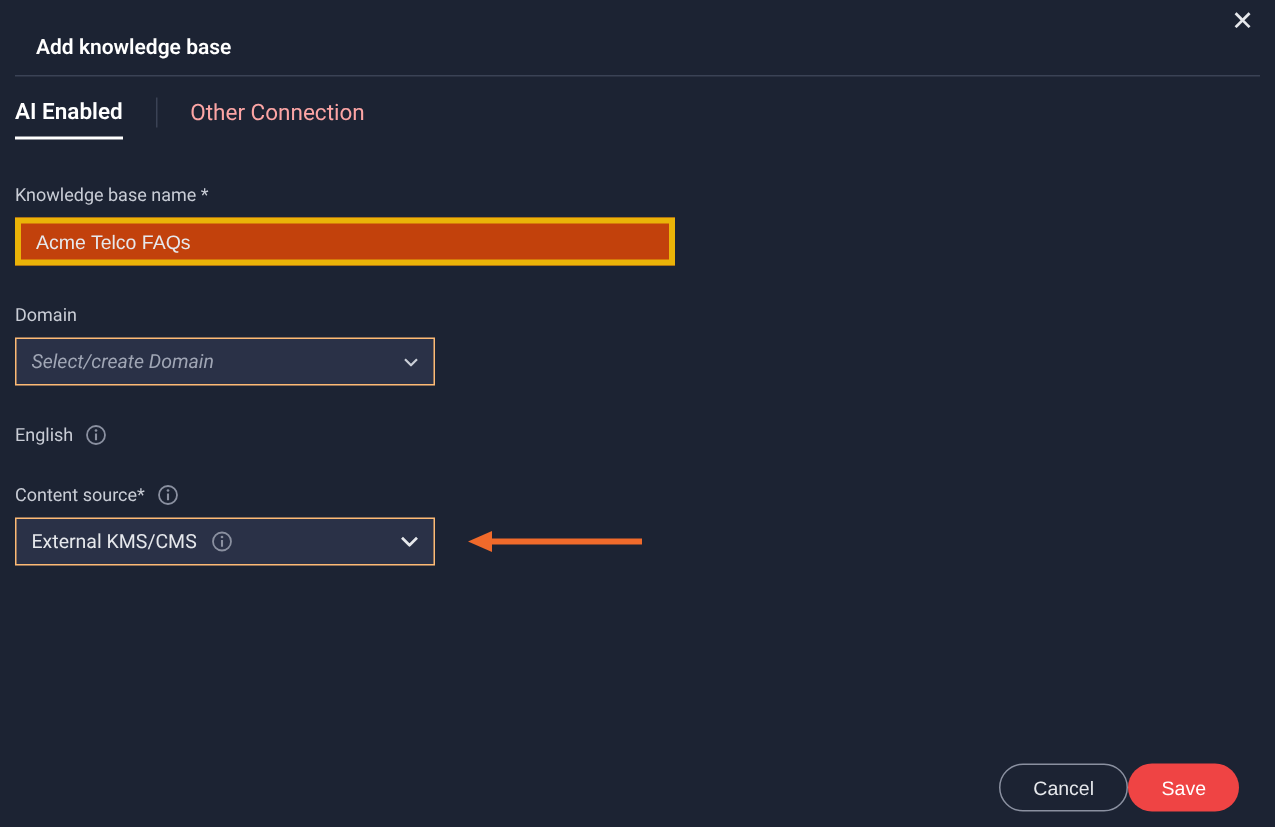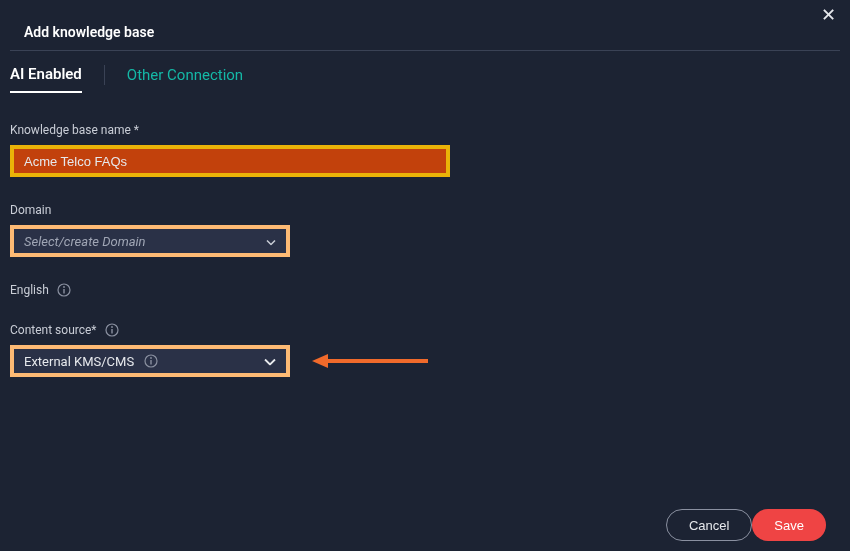--- a/index.html
+++ b/index.html
@@ -43,21 +43,21 @@
     font-size: 15px;
     padding-bottom: 8px;
     cursor: pointer;
   }
   .tab.active {
     color: #fff;
     font-weight: 600;
     border-bottom: 2px solid #fff;
   }
   .tab.other {
-    color: #14b8a6;
+    color: #fca5a5;
   }
   .tab-sep {
     width: 1px;
     height: 20px;
     background: #3a4255;
     margin-bottom: 8px;
   }
   .form {
     padding: 30px 8px 0 10px;
   }
@@ -77,21 +77,21 @@
     border: 4px solid #eab308;
     color: #e6e8ec;
     padding: 0 10px;
     font-size: 13px;
     outline: none;
   }
   .select {
     width: 280px;
     height: 32px;
     background: #2a3147;
-    border: 4px solid #fdba74;
+    border: 1px solid #fdba74;
     color: #e6e8ec;
     padding: 0 30px 0 10px;
     font-size: 13px;
     display: flex;
     align-items: center;
     position: relative;
     cursor: pointer;
   }
   .select.placeholder span.val { color: #a0a6b5; font-style: italic; }
   .chev {

